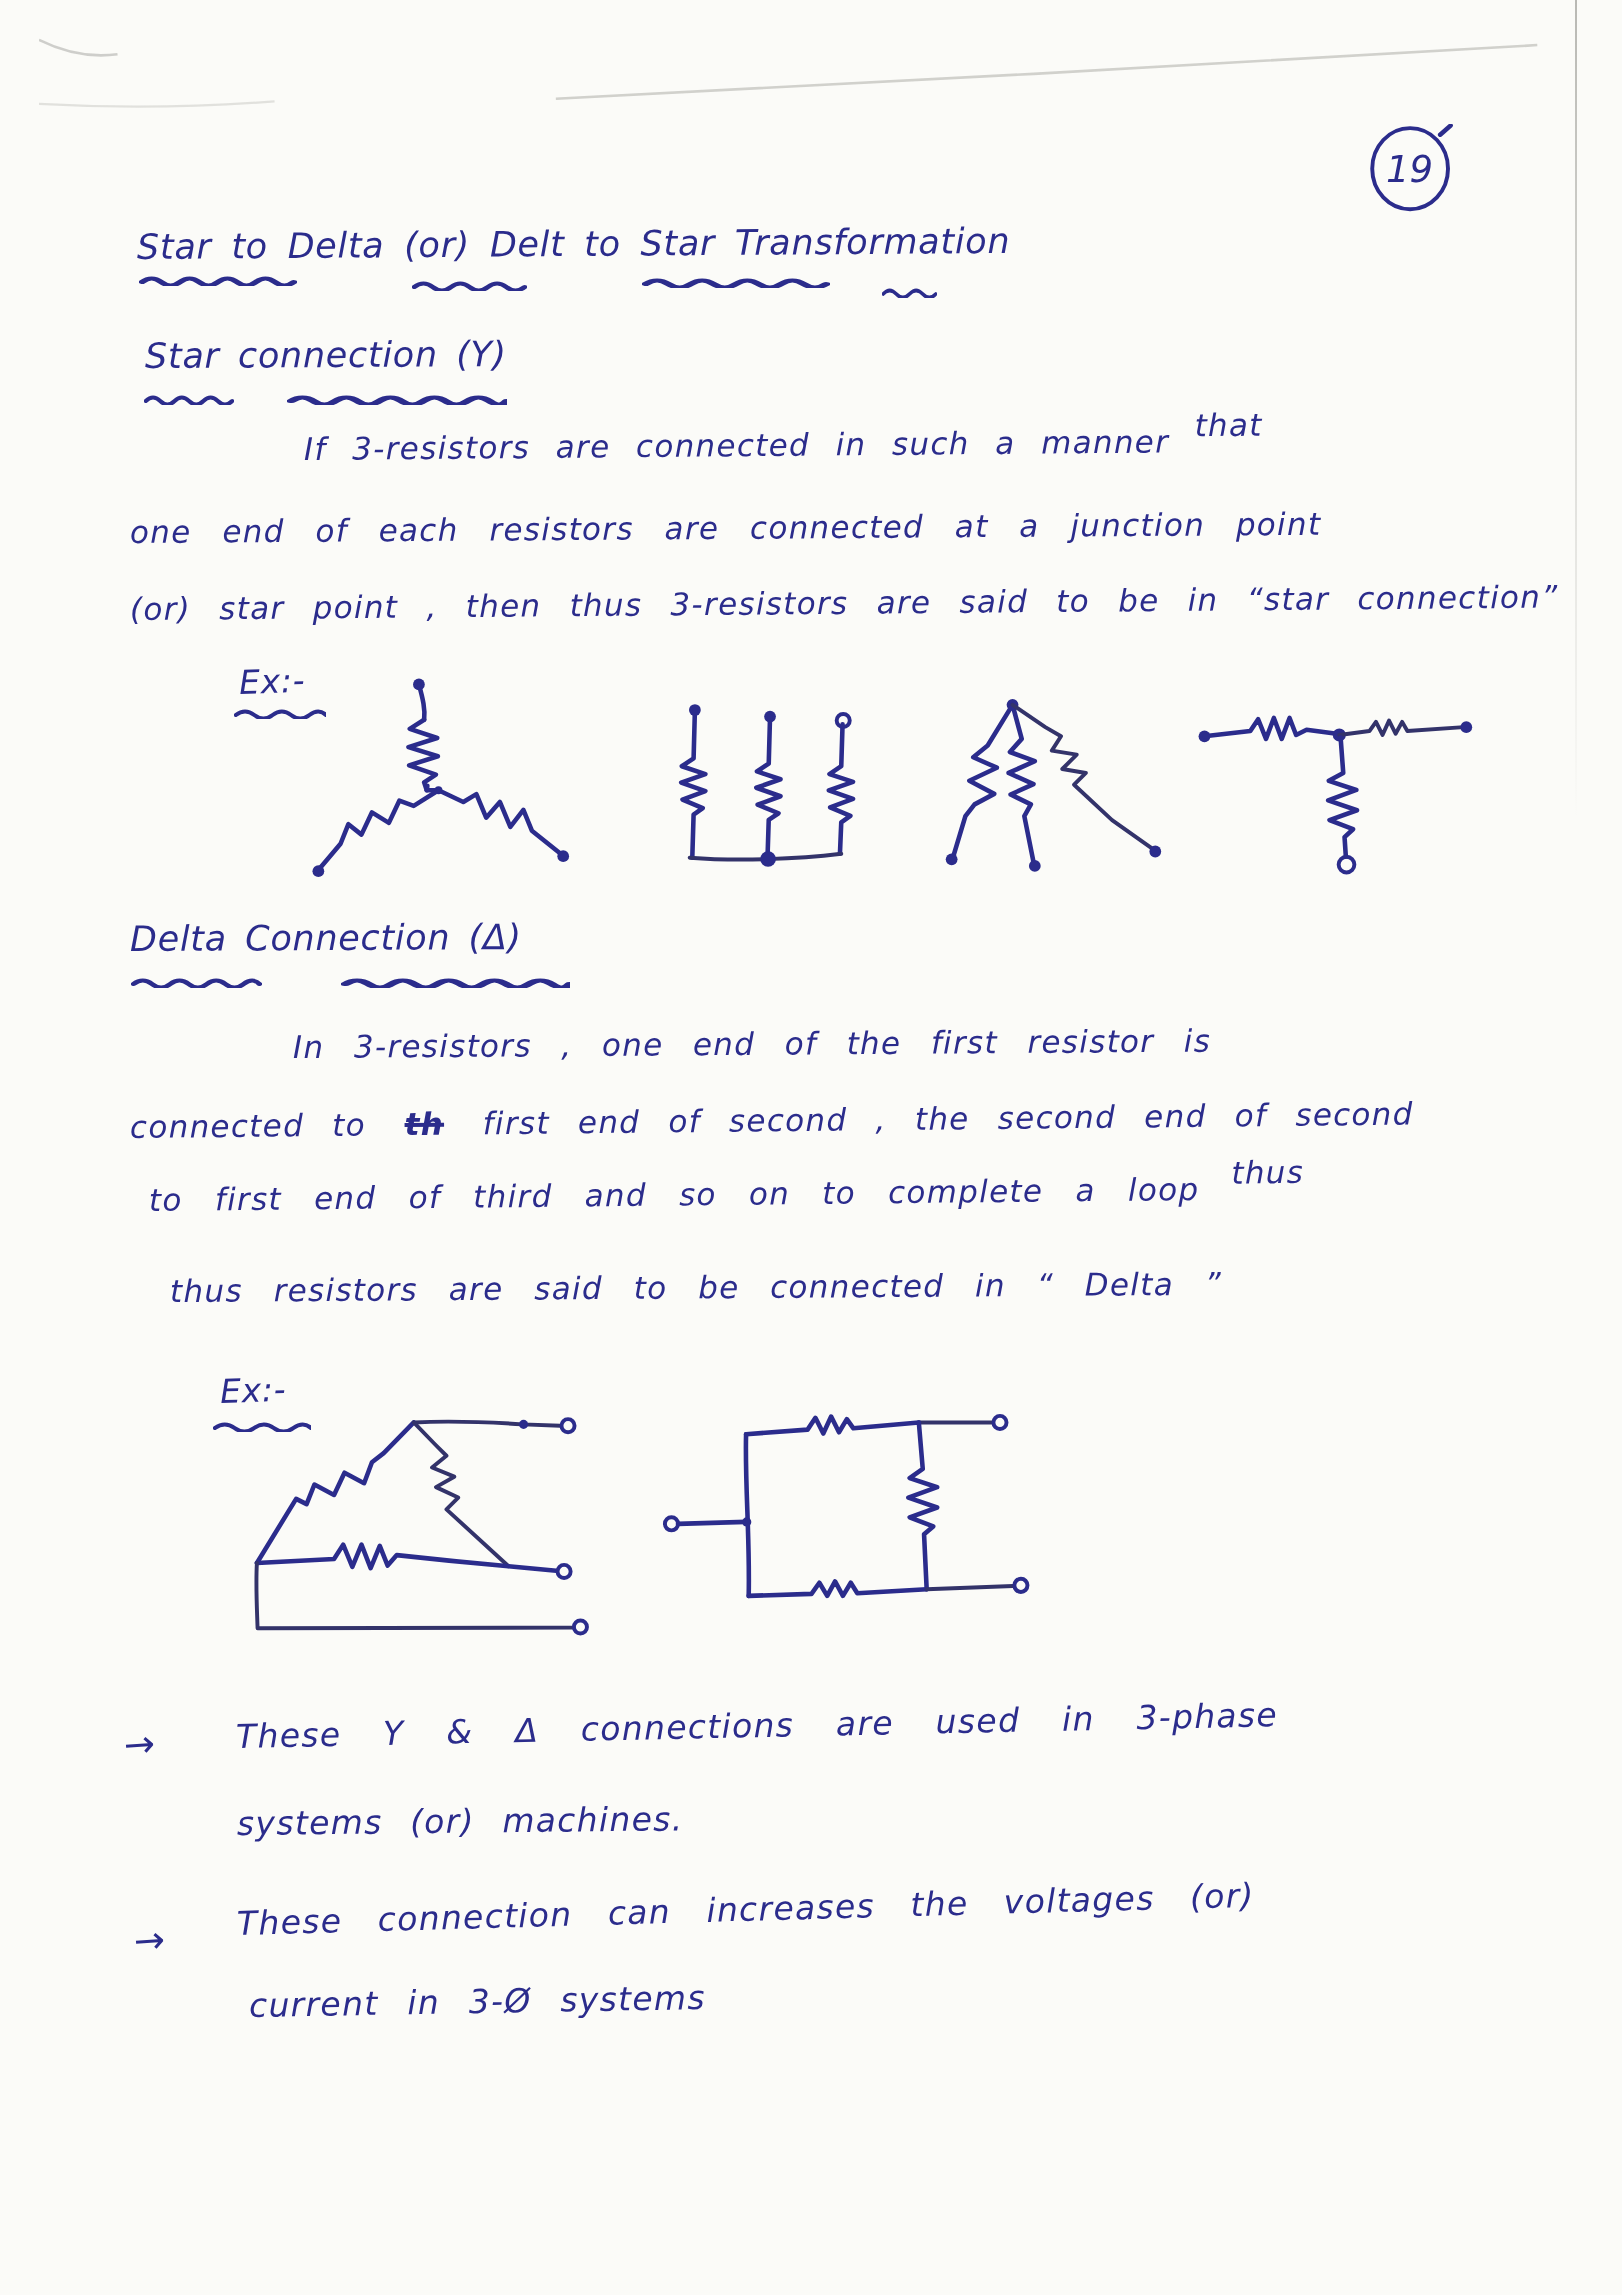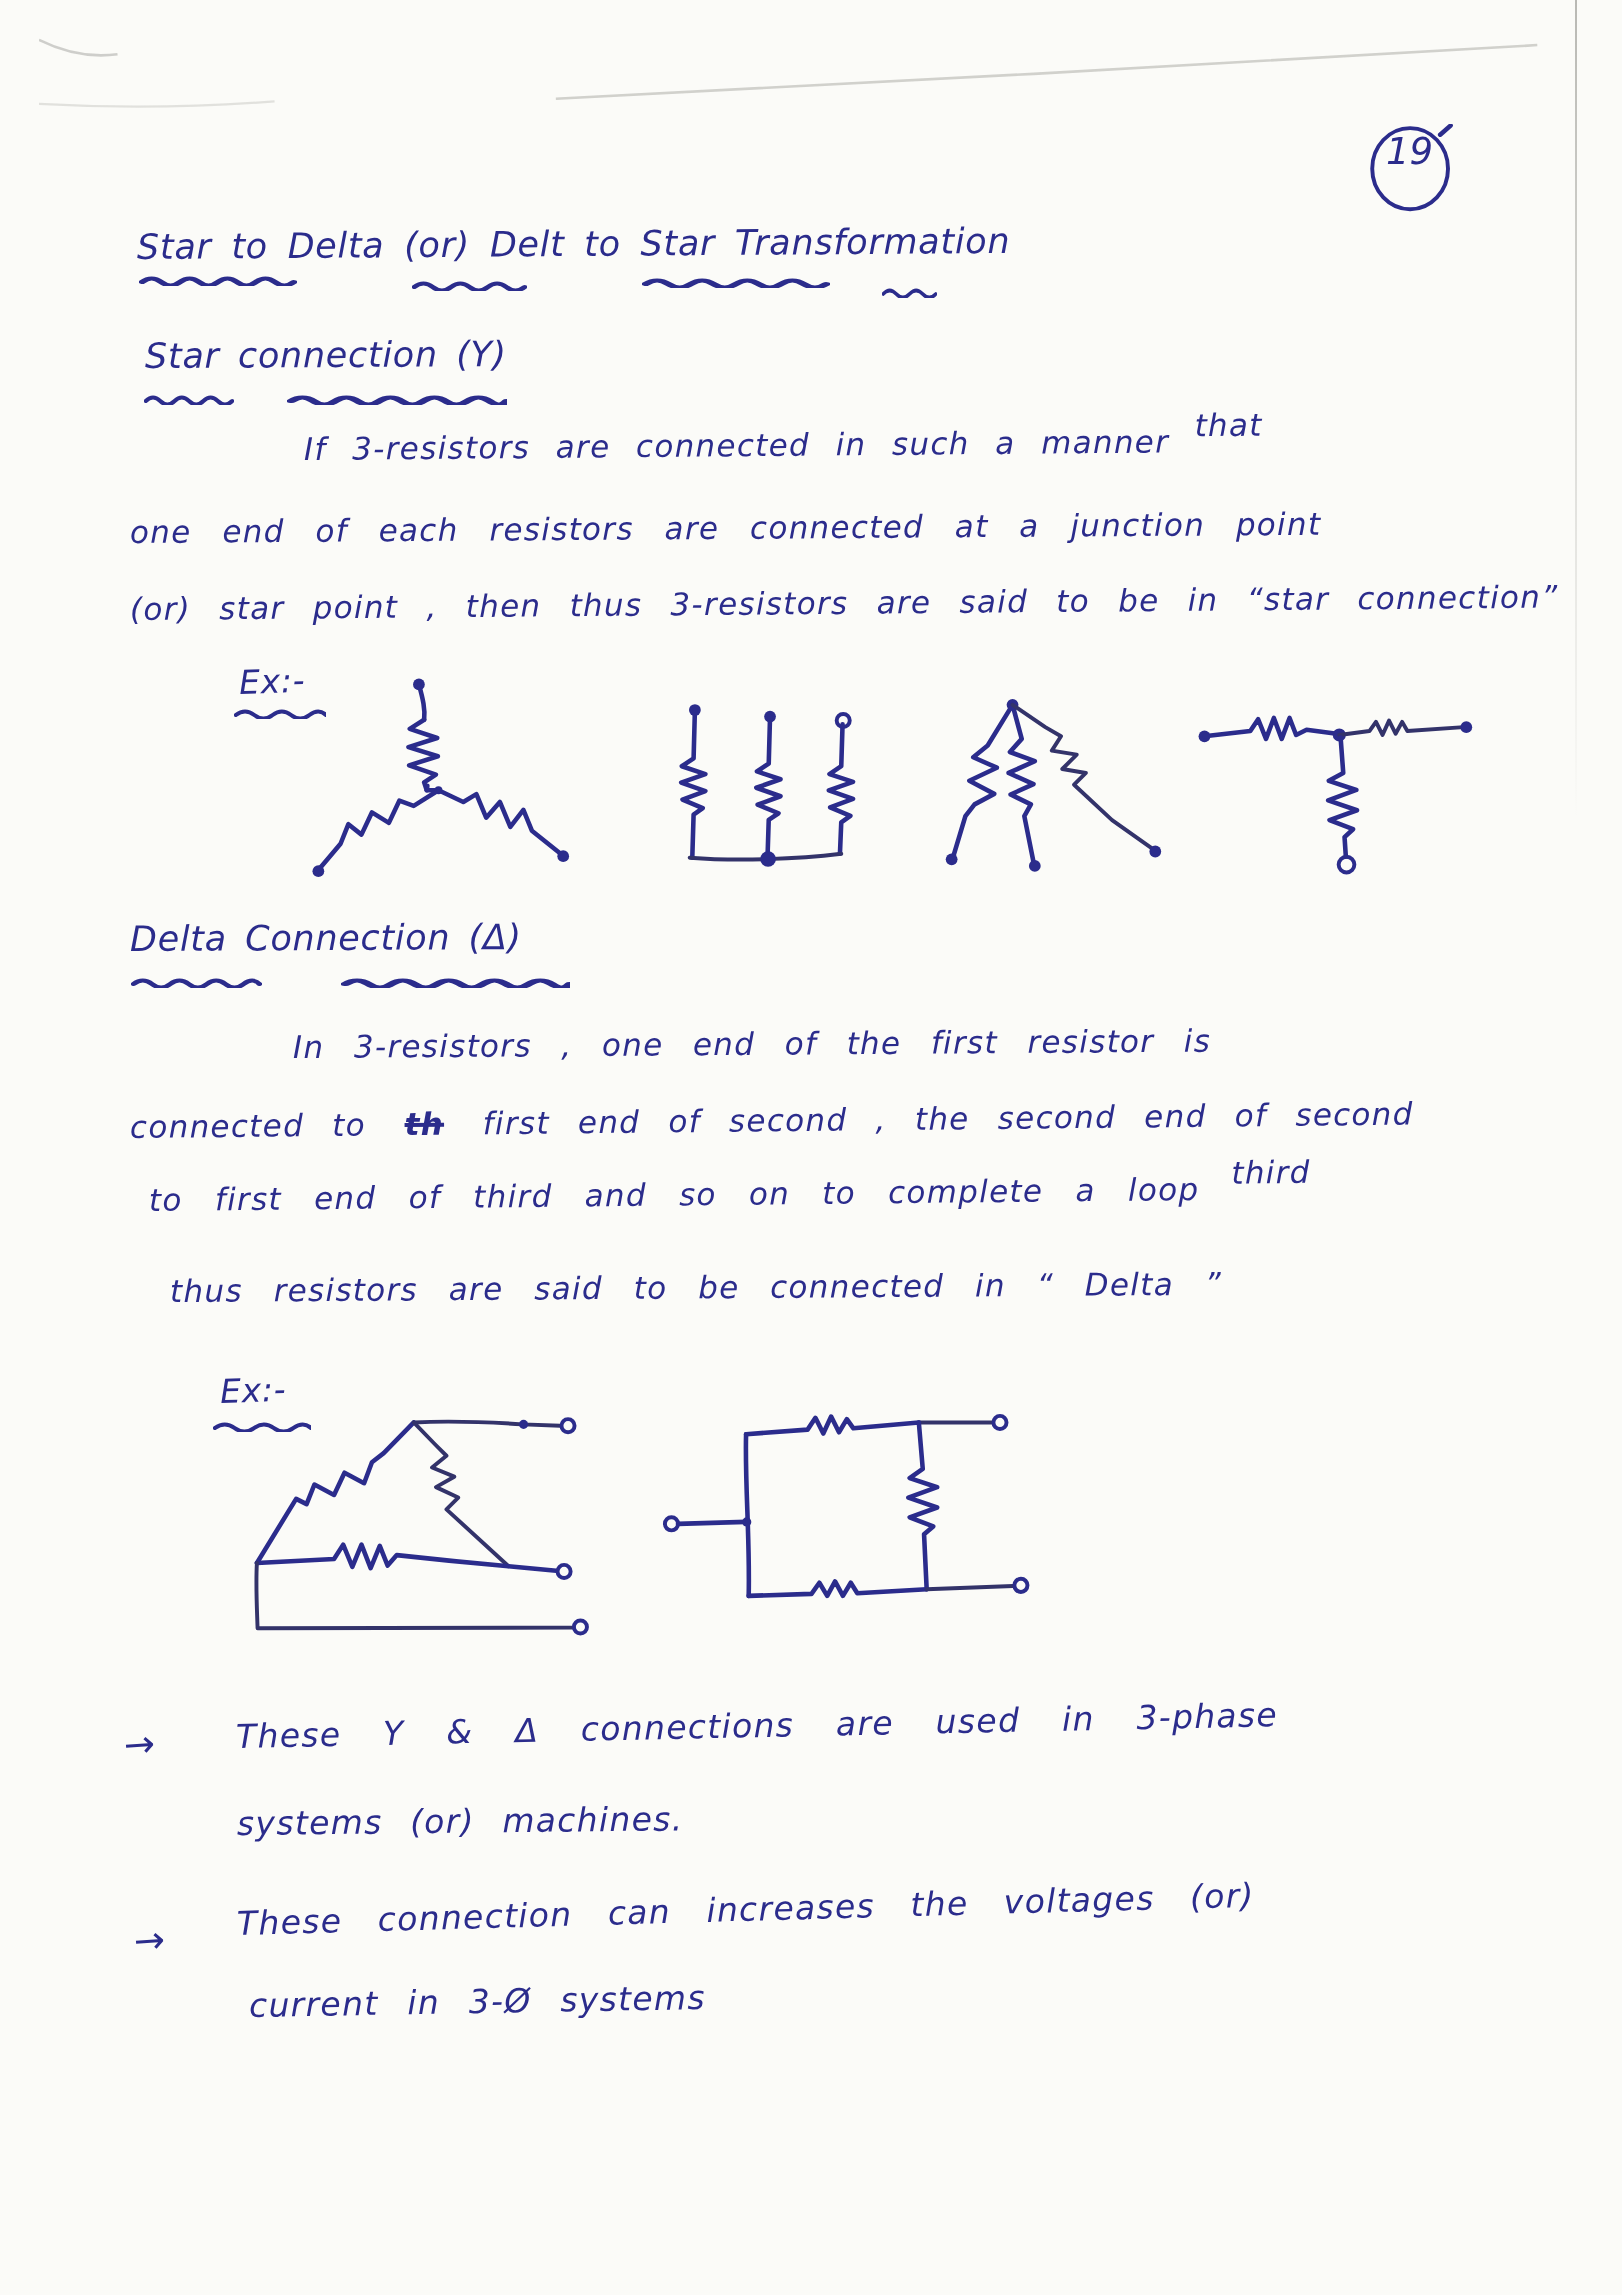--- a/index.html
+++ b/index.html
@@ -21,21 +21,21 @@
   .arrow{font-size:37px; font-style:normal;}
   .wavy{position:absolute; height:10.5px;}
   .wavy path{stroke:#2b2c8c; stroke-width:4.5; fill:none; stroke-linecap:round;}
   svg.diagram{position:absolute; overflow:visible;}
   .ink{stroke:#2b2c8c; stroke-width:7; fill:none; stroke-linecap:round; stroke-linejoin:round;}
   .ink2{stroke:#33336a; stroke-width:6; fill:none; stroke-linecap:round; stroke-linejoin:round;}
   .dot{fill:#2b2c8c; stroke:none;}
   .open{fill:none; stroke:#2b2c8c; stroke-width:6;}
   .pagenum-wrap{position:absolute; left:1367px; top:124px; width:98px; height:105px;}
   .pagenum-wrap span{
-    position:absolute; left:0; top:6px; width:85px; text-align:center;
+    position:absolute; left:0; top:24px; width:85px; text-align:center;
     font-size:37px; color:#2b2c8c; font-style:italic;
   }
   .artifact{position:absolute;}
 </style>
 </head>
 <body>
 
 <div class="page">
 
   <svg class="artifact" style="left:39px; top:19.6px; width:1531px; height:92px;" viewBox="0 0 2340 140">
@@ -139,21 +139,21 @@
     </svg>
 
   <div class="hw bodyline" style="left:293px; top:1032px; transform:rotate(-0.4deg); word-spacing:18.3px;">In 3-resistors , one end of the first resistor is</div>
   <div class="hw bodyline" style="left:130px; top:1112px; transform:rotate(-0.6deg); word-spacing:17px;">
     <span>connected to</span>
     <span class="struck">th</span>
     <span>first end of second , the second end of second</span>
   </div>
   <div class="hw bodyline" style="left:149px; top:1185px; transform:rotate(-0.6deg); word-spacing:21px;">
     <span>to first end of third and so on to complete a loop</span>
-    <span class="raised">third</span>
+    <span class="raised">thus</span>
   </div>
   <div class="hw bodyline" style="left:170px; top:1276px; transform:rotate(-0.4deg); word-spacing:19.6px;">thus resistors are said to be connected in “ Delta ”</div>
 
   <div class="hw exlabel" style="left:220px; top:1375px; transform:rotate(-2deg);">Ex:-</div>
   <svg class="wavy" style="left:213px; top:1421px; width:98px;" viewBox="0 0 100 12" preserveAspectRatio="none">
       <path d="M2 8 Q 12 0 22 8 T 42 8 T 62 8 T 82 8 T 100 8"></path>
     </svg>
 
   <svg class="diagram" style="left:236px; top:1406px; width:366px; height:242px;" viewBox="0 0 560 370">
     <path class="ink2" d="M272 25 C 330 22 380 24 439 28 L496 30"></path>

